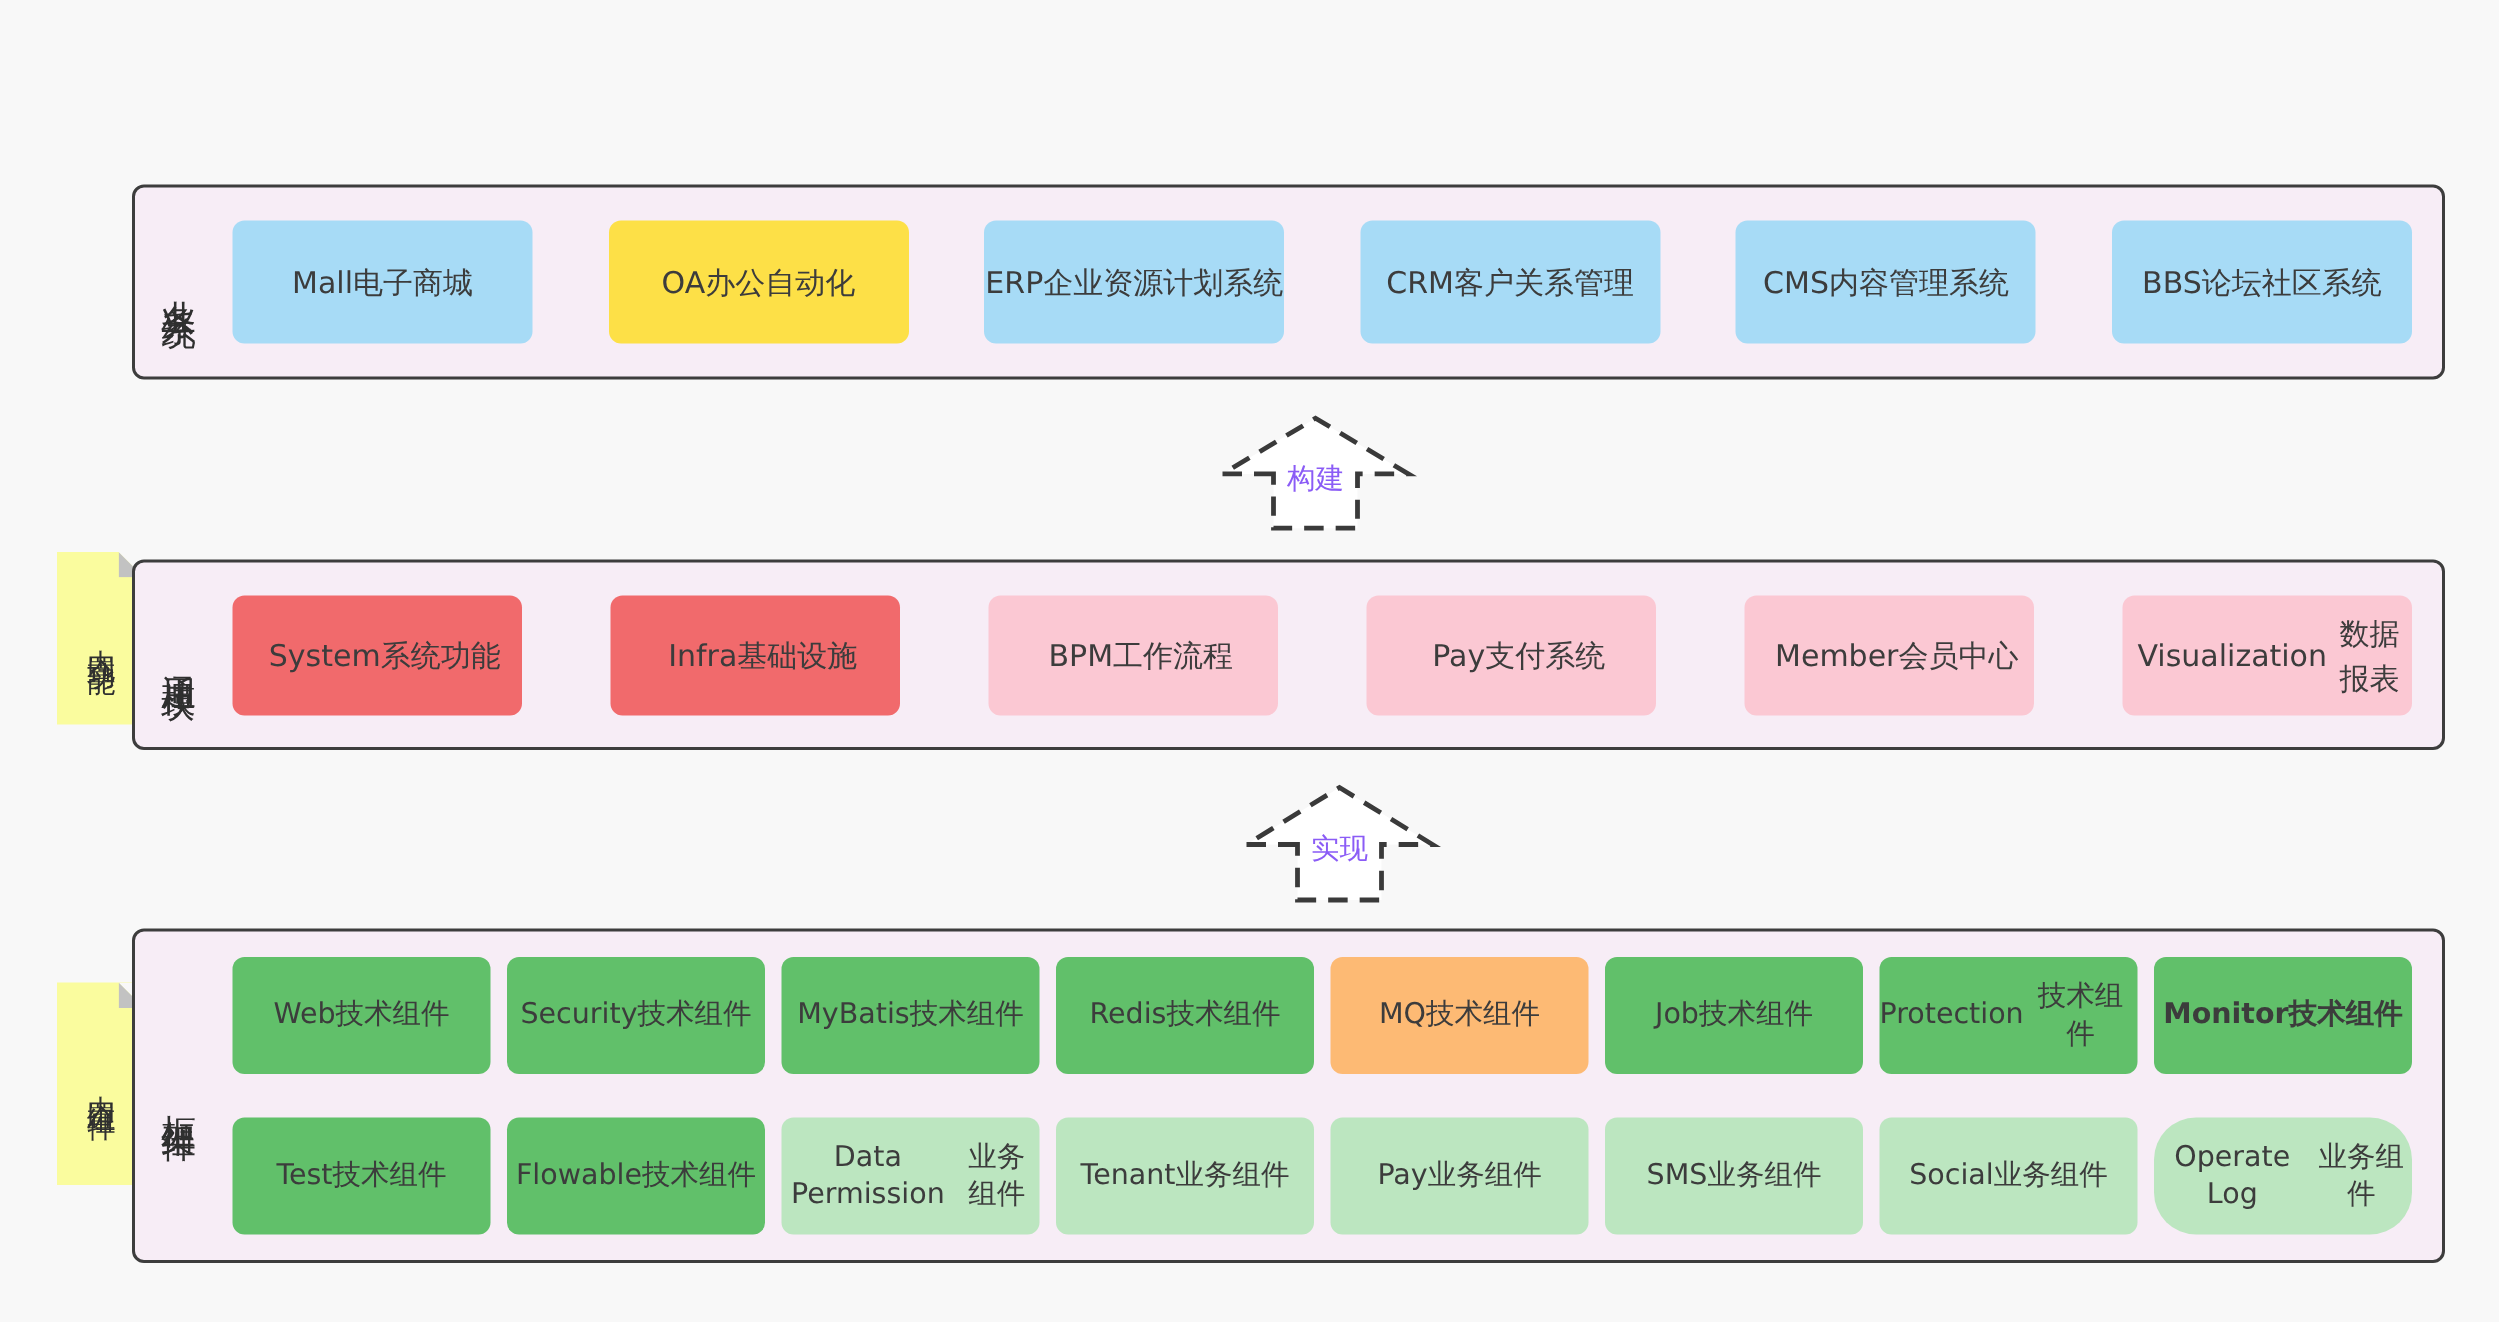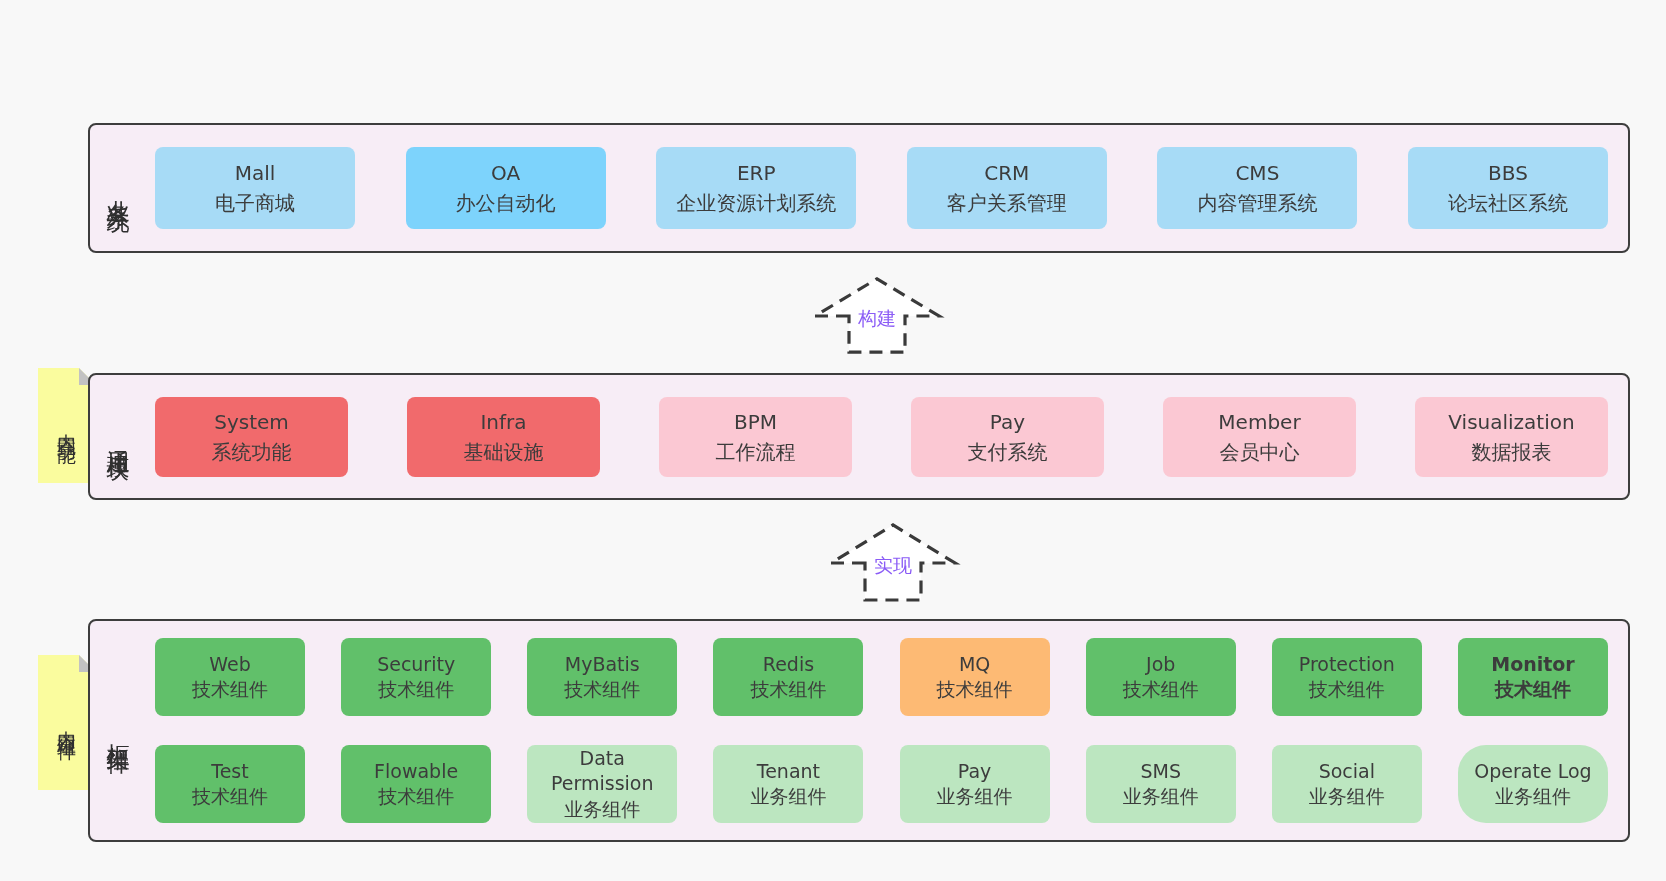--- a/index.html
+++ b/index.html
@@ -50,27 +50,27 @@
     flex:0 0 56px;
   }
   .rows{
     flex:1; margin:0 20px 0 9px;
     display:flex; flex-direction:column; justify-content:center; gap:29px;
   }
   .row{display:flex; justify-content:space-between;}
 
   
   .box{
-    border-radius:8px; display:flex; flex-direction:column;
+    border-radius:8px; display:flex; flex-direction:row;
     align-items:center; justify-content:center; text-align:center;
     line-height:1.5; font-size:20px; color:var(--text);
   }
   .sec0 .box{width:200px; height:82px;}
-  .sec1 .box{width:193px; height:80px;}
-  .sec2 .box{width:150px; height:78px; font-size:19px; line-height:1.32;}
+  .sec1 .box{width:193px; height:80px;padding-left:10px;}
+  .sec2 .box{width:172px; height:78px; font-size:19px; line-height:1.32;}
 
   
   .arrow{position:absolute;}
   .arrow svg{display:block; width:100%; height:100%;}
   .arrow-label{
     position:absolute; left:50%; top:56%; transform:translate(-50%,-50%);
     background:#ffffff; padding:1px 4px; font-size:19px; color:#8b5cf6;
     white-space:nowrap;
   }
 </style>
@@ -91,21 +91,21 @@
   </div>
 
   <section class="container sec0" style="top:123px; height:130px">
     <div class="v-label">业务系统</div>
     <div class="rows">
         <div class="row">
           <div class="box" style="background: rgb(167, 219, 246);">
             <div>Mall</div>
             <div>电子商城</div>
           </div>
-          <div class="box" style="background: #7dd3fc;">
+          <div class="box" style="background: #fde047;">
             <div>OA</div>
             <div>办公自动化</div>
           </div>
           <div class="box" style="background: rgb(167, 219, 246);">
             <div>ERP</div>
             <div>企业资源计划系统</div>
           </div>
           <div class="box" style="background: rgb(167, 219, 246);">
             <div>CRM</div>
             <div>客户关系管理</div>

